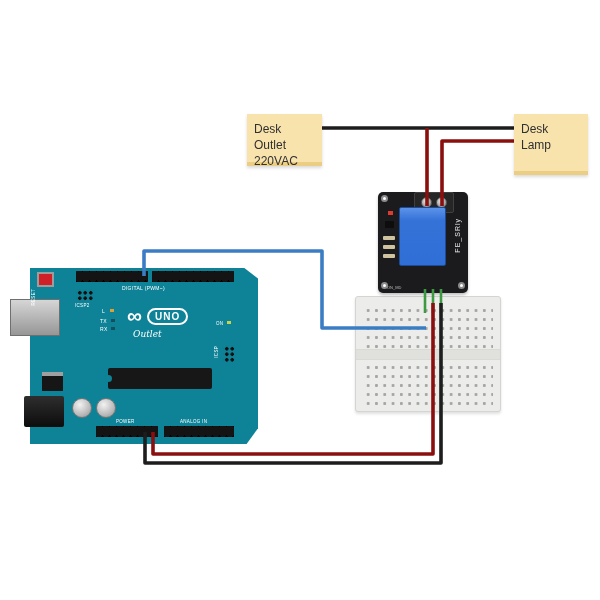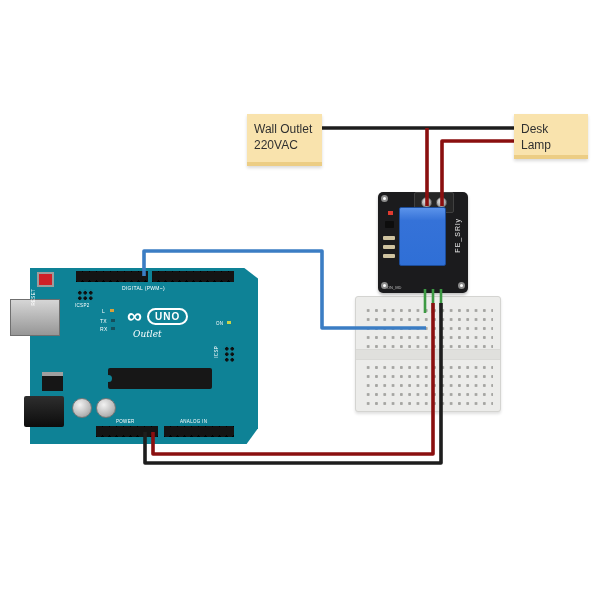--- a/index.html
+++ b/index.html
@@ -10,21 +10,21 @@
   [data-name]{box-sizing:border-box;}
 
   
   .note{
     position:absolute;background:var(--note-bg,#f9e3ad);
     border-bottom:4px solid var(--note-edge,#eccd84);
     box-shadow:0 2px 3px rgba(0,0,0,.15);
     padding:7px 7px;font-size:12px;color:#303030;line-height:16px;
   }
   #note-wall{left:247px;top:114px;width:75px;height:52px;}
-  #note-lamp{left:514px;top:114px;width:74px;height:45px;}
+  #note-lamp{left:514px;top:114px;width:74px;height:61px;}
 
   
   #arduino{position:absolute;left:30px;top:268px;width:228px;height:176px;}
   #arduino .substrate{
     position:absolute;inset:0;background:var(--board-teal,#0e8296);
     clip-path:polygon(0 0,94% 0,100% 6%,100% 91%,95% 100%,0 100%);
     filter:drop-shadow(0 2px 3px rgba(0,0,0,.2));
   }
   .usb{position:absolute;left:-20px;top:31px;width:50px;height:37px;
     background:linear-gradient(180deg,#d6d6d6,#969696);border:1px solid #6f6f6f;}
@@ -178,20 +178,20 @@
       <path d="M 521 141 H 442 V 206" stroke="#8a0f0f" stroke-width="3.6" fill="none" stroke-linejoin="round" data-name="lamp-to-relay-wire-red"></path>
       <path d="M 425 289 V 313" stroke="#3d9a43" stroke-width="2.6" fill="none" stroke-linejoin="round" data-name="relay-pin-signal-green"></path>
       <path d="M 433 289 V 313" stroke="#3d9a43" stroke-width="2.6" fill="none" stroke-linejoin="round" data-name="relay-pin-vcc-green"></path>
       <path d="M 441 289 V 313" stroke="#3d9a43" stroke-width="2.6" fill="none" stroke-linejoin="round" data-name="relay-pin-gnd-green"></path>
       <path d="M 144 276 V 251 H 322 V 328 H 426" stroke="#3b7dc4" stroke-width="3.6" fill="none" stroke-linejoin="round" data-name="signal-wire-blue"></path>
       <path d="M 153 432 V 454 H 433 V 303" stroke="#8a0f0f" stroke-width="3.6" fill="none" stroke-linejoin="round" data-name="power-wire-red"></path>
       <path d="M 145 432 V 463 H 441 V 303" stroke="#1d1d1d" stroke-width="3.6" fill="none" stroke-linejoin="round" data-name="ground-wire-black"></path>
     </svg>
 
   <div class="note" id="note-wall" data-name="note-wall-outlet">
-    <div data-name="note-wall-outlet-line1">Wall Outlet</div>
+    <div data-name="note-wall-outlet-line1">Desk Outlet</div>
     <div data-name="note-wall-outlet-line2">220VAC</div>
   </div>
   <div class="note" id="note-lamp" data-name="note-desk-lamp">
     <div data-name="note-desk-lamp-label">Desk Lamp</div>
   </div>
 
 </div>
 
 </body></html>

